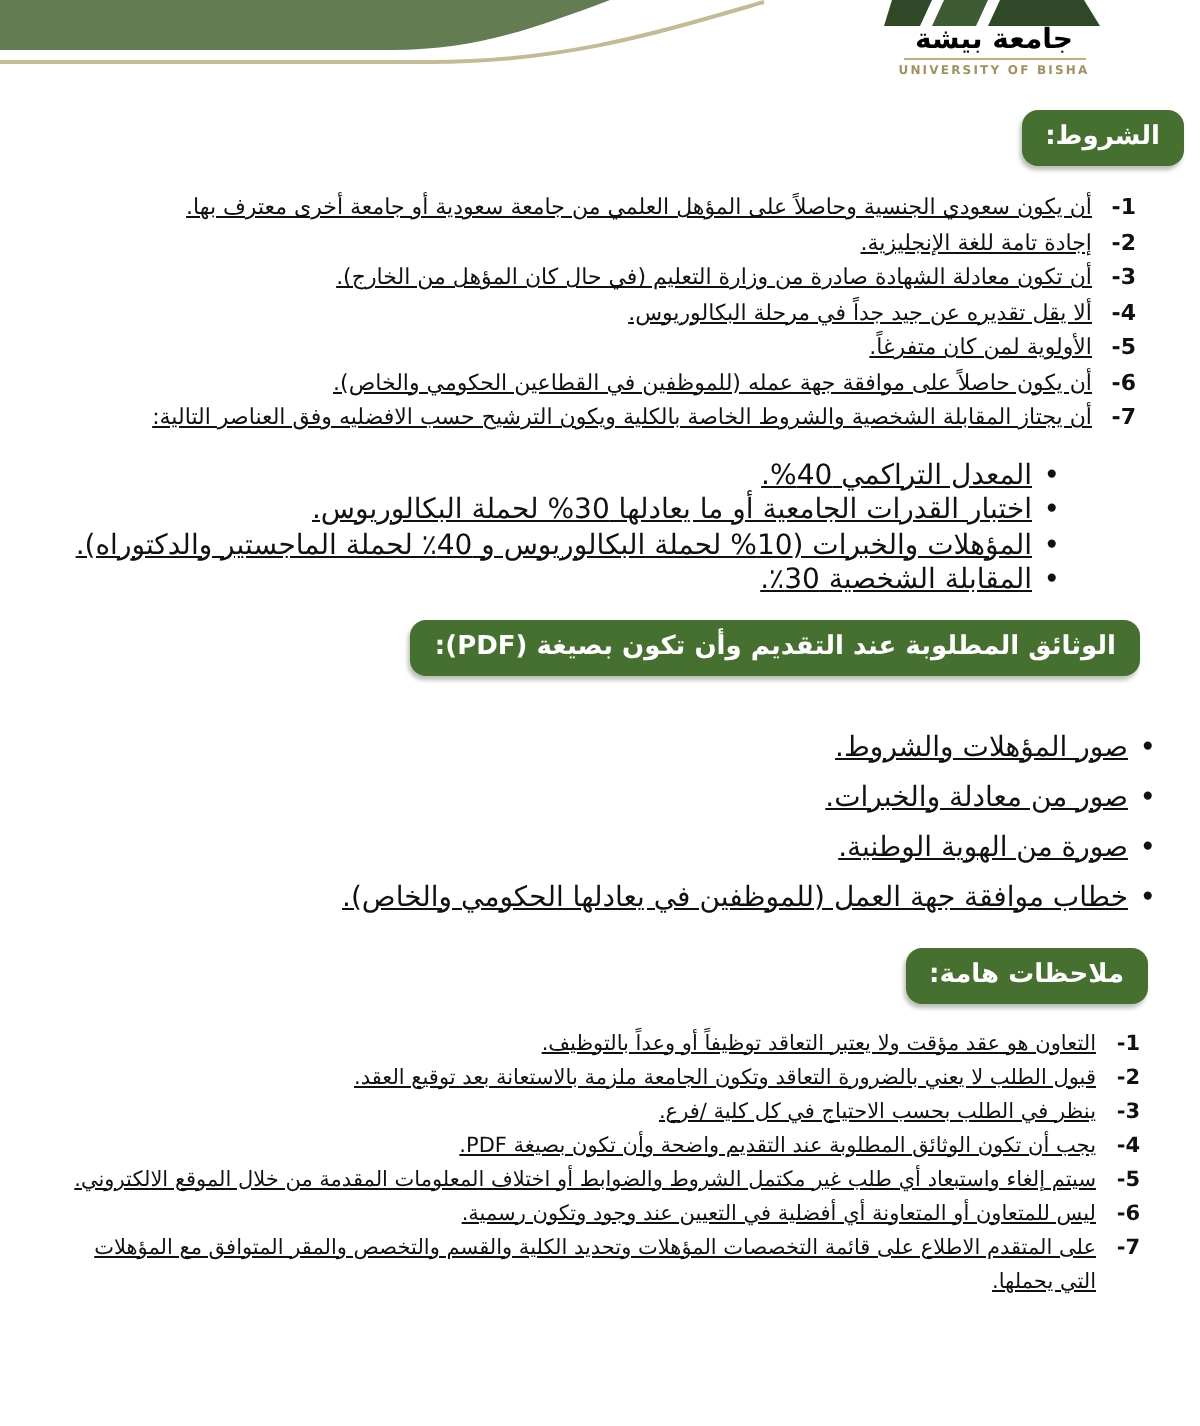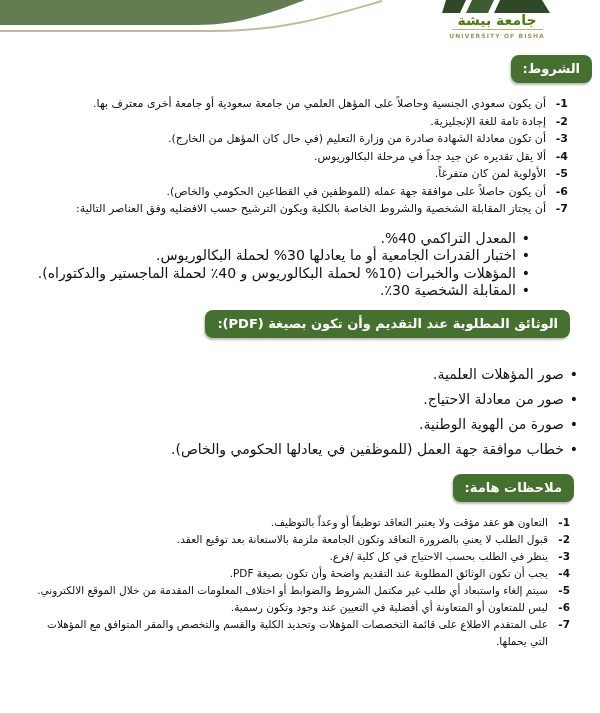--- a/index.html
+++ b/index.html
@@ -10,42 +10,42 @@
   }
   
   .header-art { position:absolute; top:0; left:0; width:600px; height:50px; }
   .swoosh { position:absolute; top:0; left:0; }
   .logo {
     position:absolute; top:0; right:38px; width:130px;
     display:flex; flex-direction:column; align-items:center;
   }
   .logo-mark { display:block; }
   .logo-ar {
-    color:#4d7c0f; font-weight:bold; font-size:14px; line-height:15px;
+    color:#000000; font-weight:bold; font-size:14px; line-height:15px;
     border-bottom:1px solid #c3ae79; padding:0 6px 1px;
   }
   .logo-en {
     color:#a3925f; font-size:6px; letter-spacing:1.1px; margin-top:2px;
     font-weight:bold; white-space:nowrap;
   }
   
   .content {
     position:absolute; top:55px; right:0; left:0;
     padding:0 8px 0 20px; direction:rtl; text-align:right;
   }
   .sec-hdr {
     background:#46702f; color:#ffffff; font-weight:bold; font-size:13px;
     padding:6px 12px 7px; border-radius:8px; width:max-content; max-width:560px;
     box-shadow:-1px 2px 2px rgba(100,110,95,.45);
     text-align:right;
   }
   .hdr-conditions { margin:0 0 11px 0; }
   .hdr-documents { margin:10px 22px 24px 0; }
   .hdr-notes     { margin:12px 18px 4px 0; }
-  ol, ul { margin:12px; padding:0; list-style:none; }
+  ol, ul { margin:12px; padding:0; list-style:none;text-decoration:underline; }
   .num-list { counter-reset:n; }
   .num-list li {
     counter-increment:n; position:relative; padding-right:24px;
     font-size:11px; line-height:17.5px;
   }
   .num-list li::before {
     content:counter(n) "- "; position:absolute; right:2px; top:0;
     font-weight:bold;
   }
   .bullet-list li { position:relative; padding-right:14px; font-size:14px; }
@@ -100,22 +100,22 @@
       <li>اختبار القدرات الجامعية أو ما يعادلها 30% لحملة البكالوريوس.</li>
       <li>المؤهلات والخبرات (10% لحملة البكالوريوس و 40٪ لحملة الماجستير والدكتوراه).</li>
       <li>المقابلة الشخصية 30٪.</li>
     </ul>
 
     <div class="sec-hdr hdr-documents">
       <span>الوثائق المطلوبة عند التقديم وأن تكون بصيغة (PDF):</span>
     </div>
 
     <ul class="bullet-list docs-list">
-      <li>صور المؤهلات العلمية.</li>
-      <li>صور من معادلة الاحتياج.</li>
+      <li>صور المؤهلات والشروط.</li>
+      <li>صور من معادلة والخبرات.</li>
       <li>صورة من الهوية الوطنية.</li>
       <li>خطاب موافقة جهة العمل (للموظفين في يعادلها الحكومي والخاص).</li>
     </ul>
 
     <div class="sec-hdr hdr-notes">
       <span>ملاحظات هامة:</span>
     </div>
 
     <ol class="num-list notes-list">
       <li>التعاون هو عقد مؤقت ولا يعتبر التعاقد توظيفاً أو وعداً بالتوظيف.</li>

